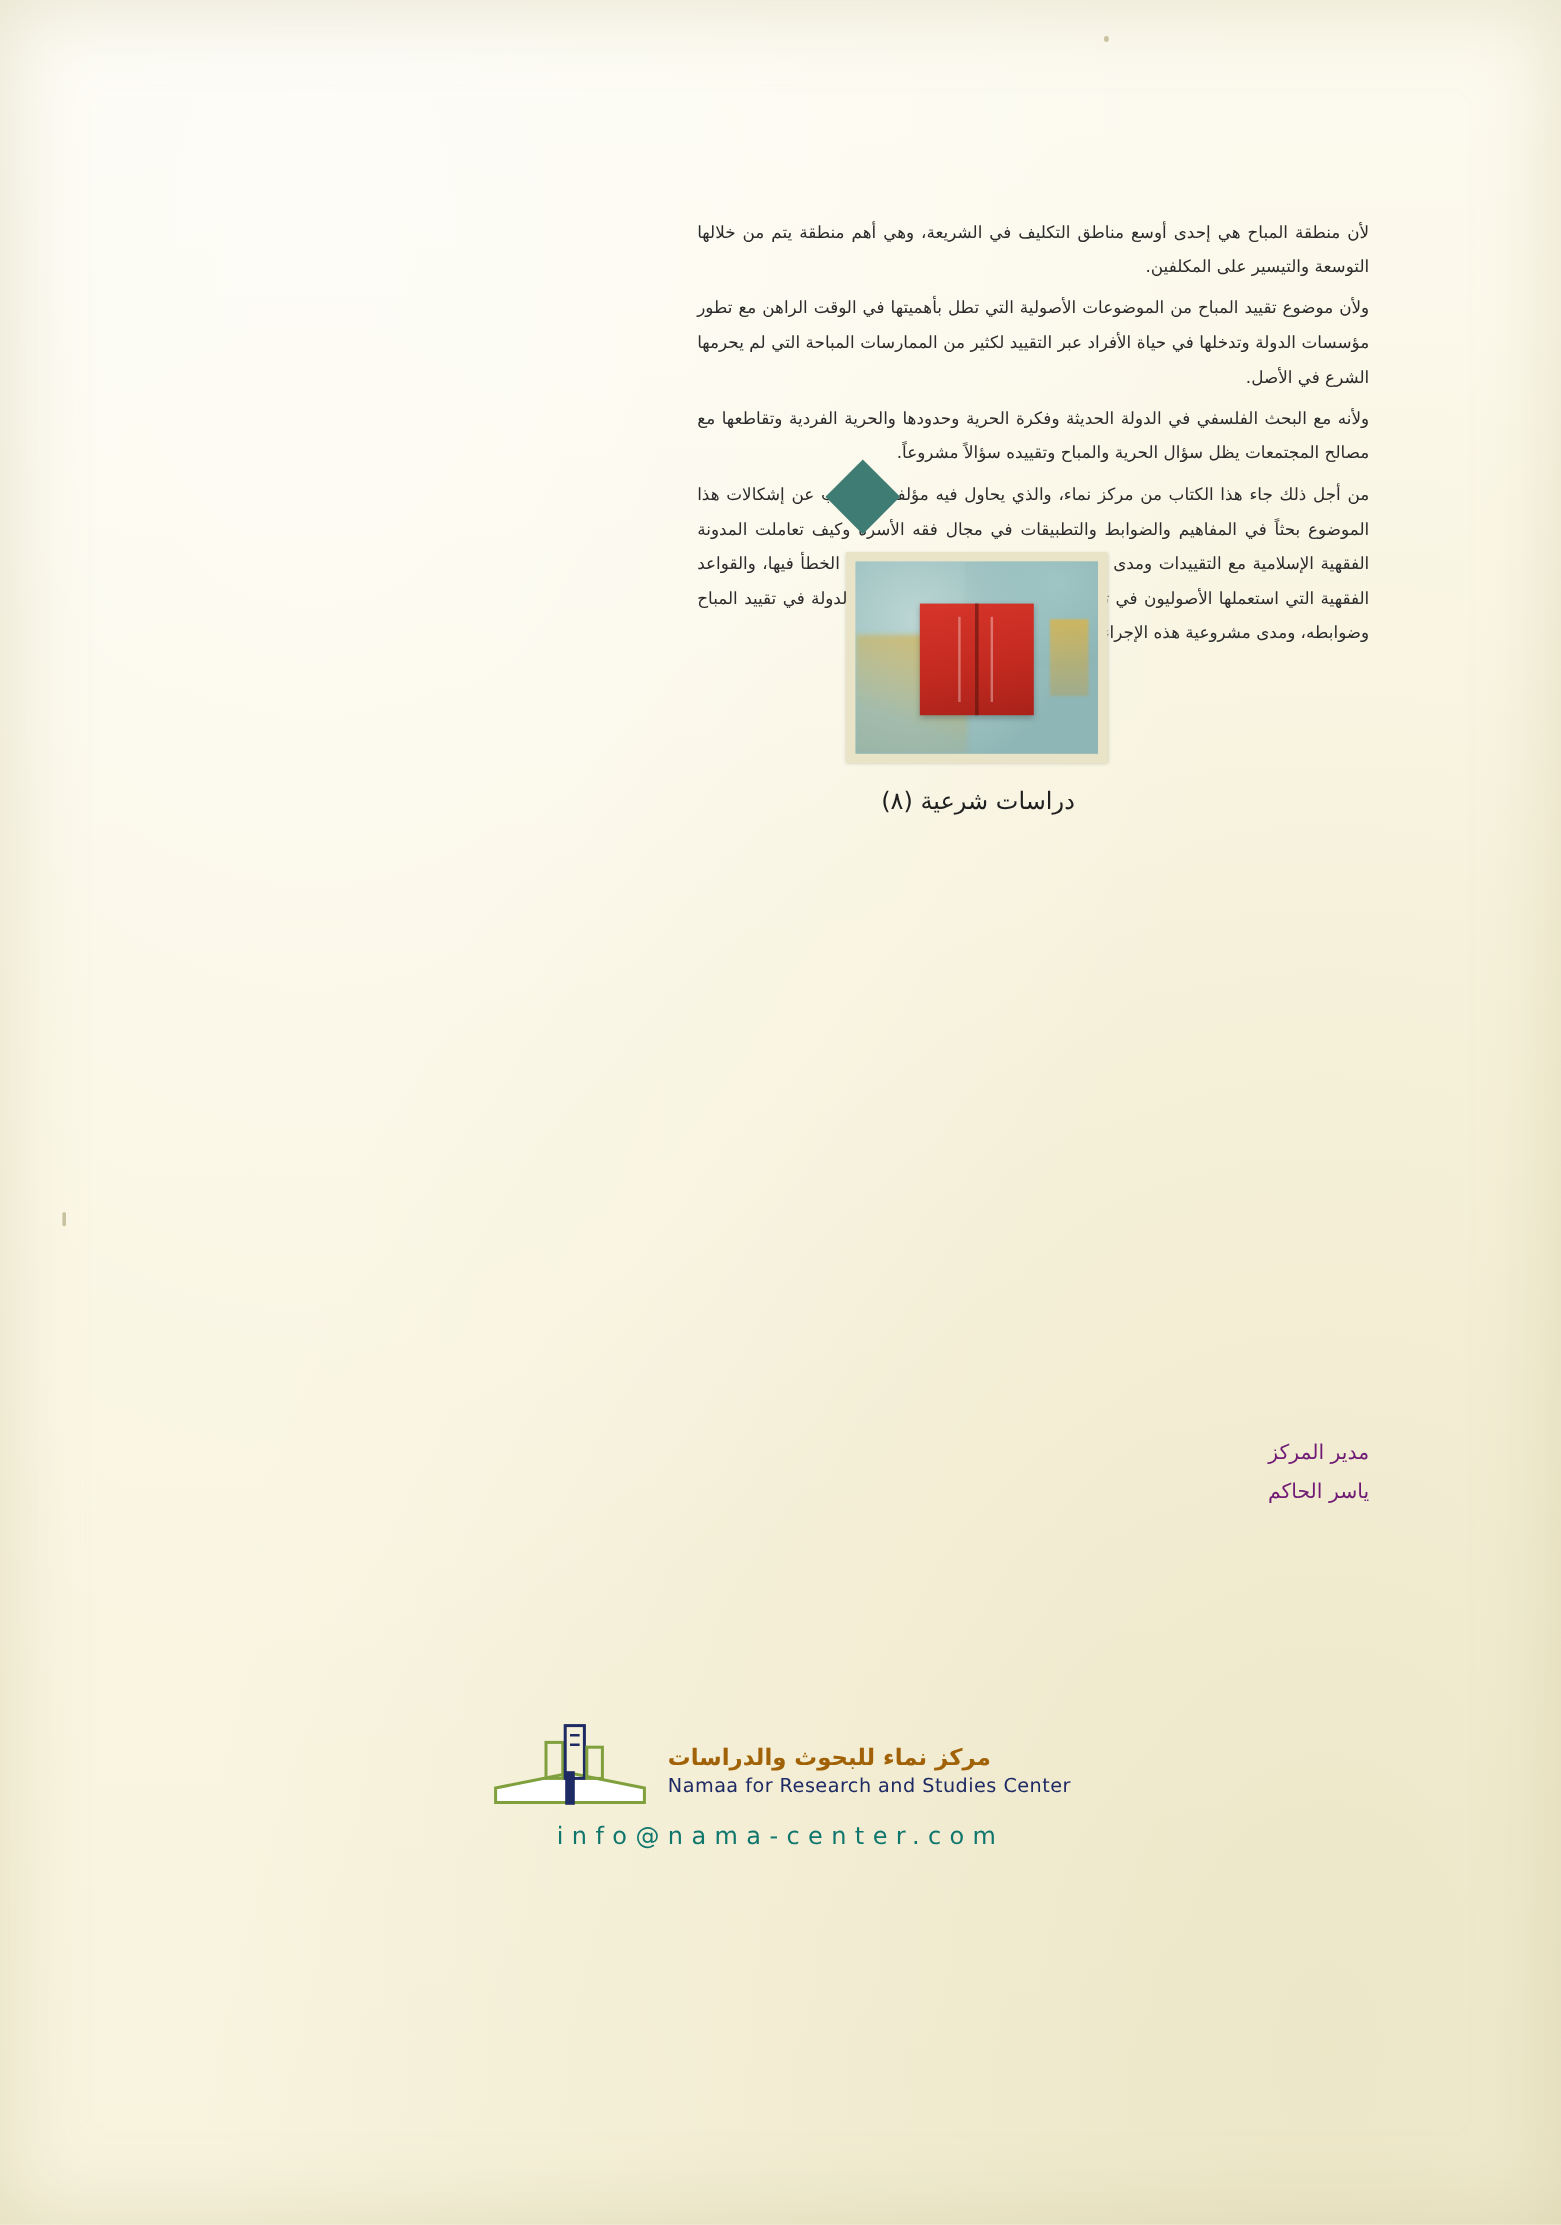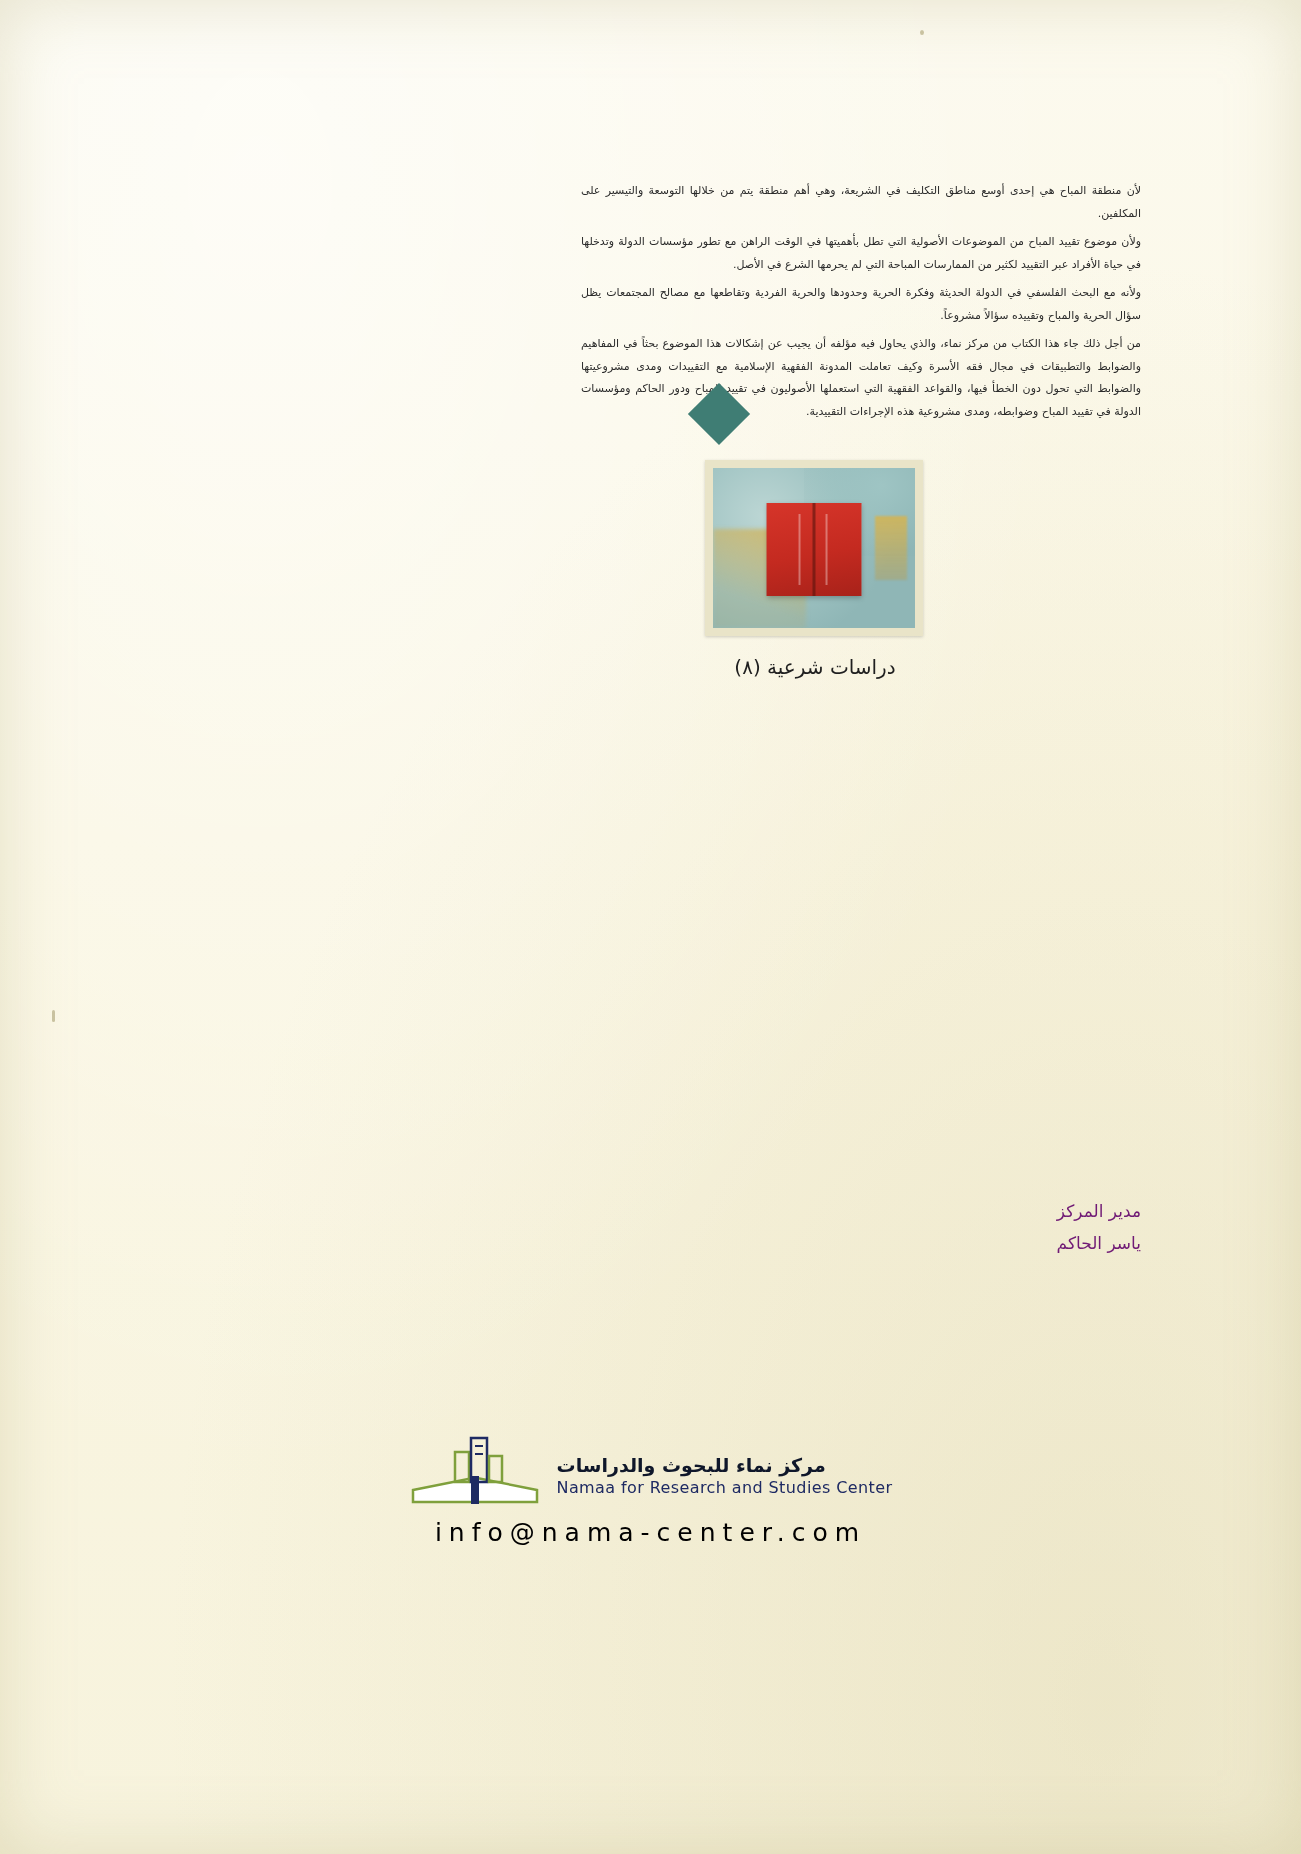--- a/index.html
+++ b/index.html
@@ -45,21 +45,21 @@
     color: #3f8f86;
     font-size: 20px;
     font-weight: bold;
     letter-spacing: 2px;
     margin: 0 0 14px 0;
     text-align: right;
   }
 
   .para {
     color: #2b2b2b;
-    font-size: 11px;
+    font-size: 14px;
     line-height: 2.05;
     margin: 0 0 6px 0;
     text-align: justify;
     text-justify: inter-word;
   }
 
   .signature {
     position: absolute;
     top: 1195px;
     right: 160px;
@@ -176,21 +176,21 @@
     left: 0;
     width: 100%;
     display: flex;
     align-items: center;
     justify-content: center;
     gap: 16px;
     direction: rtl;
   }
   .logo-text { text-align: left; direction: rtl; }
   .logo-ar {
-    color: #0f172a;
+    color: #a16207;
     font-size: 19px;
     font-weight: bold;
     letter-spacing: 1px;
     white-space: nowrap;
     margin-top: 12px;
   }
   .logo-en {
     color: #1e2a63;
     font-size: 16px;
     letter-spacing: 0.4px;
@@ -198,22 +198,22 @@
     margin-top: 2px;
   }
   .logo-mark { width: 132px; height: 78px; }
 
   .email-bar {
     position: absolute;
     top: 1518px;
     left: 0;
     width: 100%;
     text-align: center;
-    color: #000000;
-    font-size: 25px;
+    color: #0f766e;
+    font-size: 20px;
     letter-spacing: 7px;
     direction: ltr;
     font-family: "DejaVu Sans", sans-serif;
   }
 
   
   .speck { position: absolute; background: #c9c2a0; border-radius: 50%; }
 </style>
 </head>
 <body>

